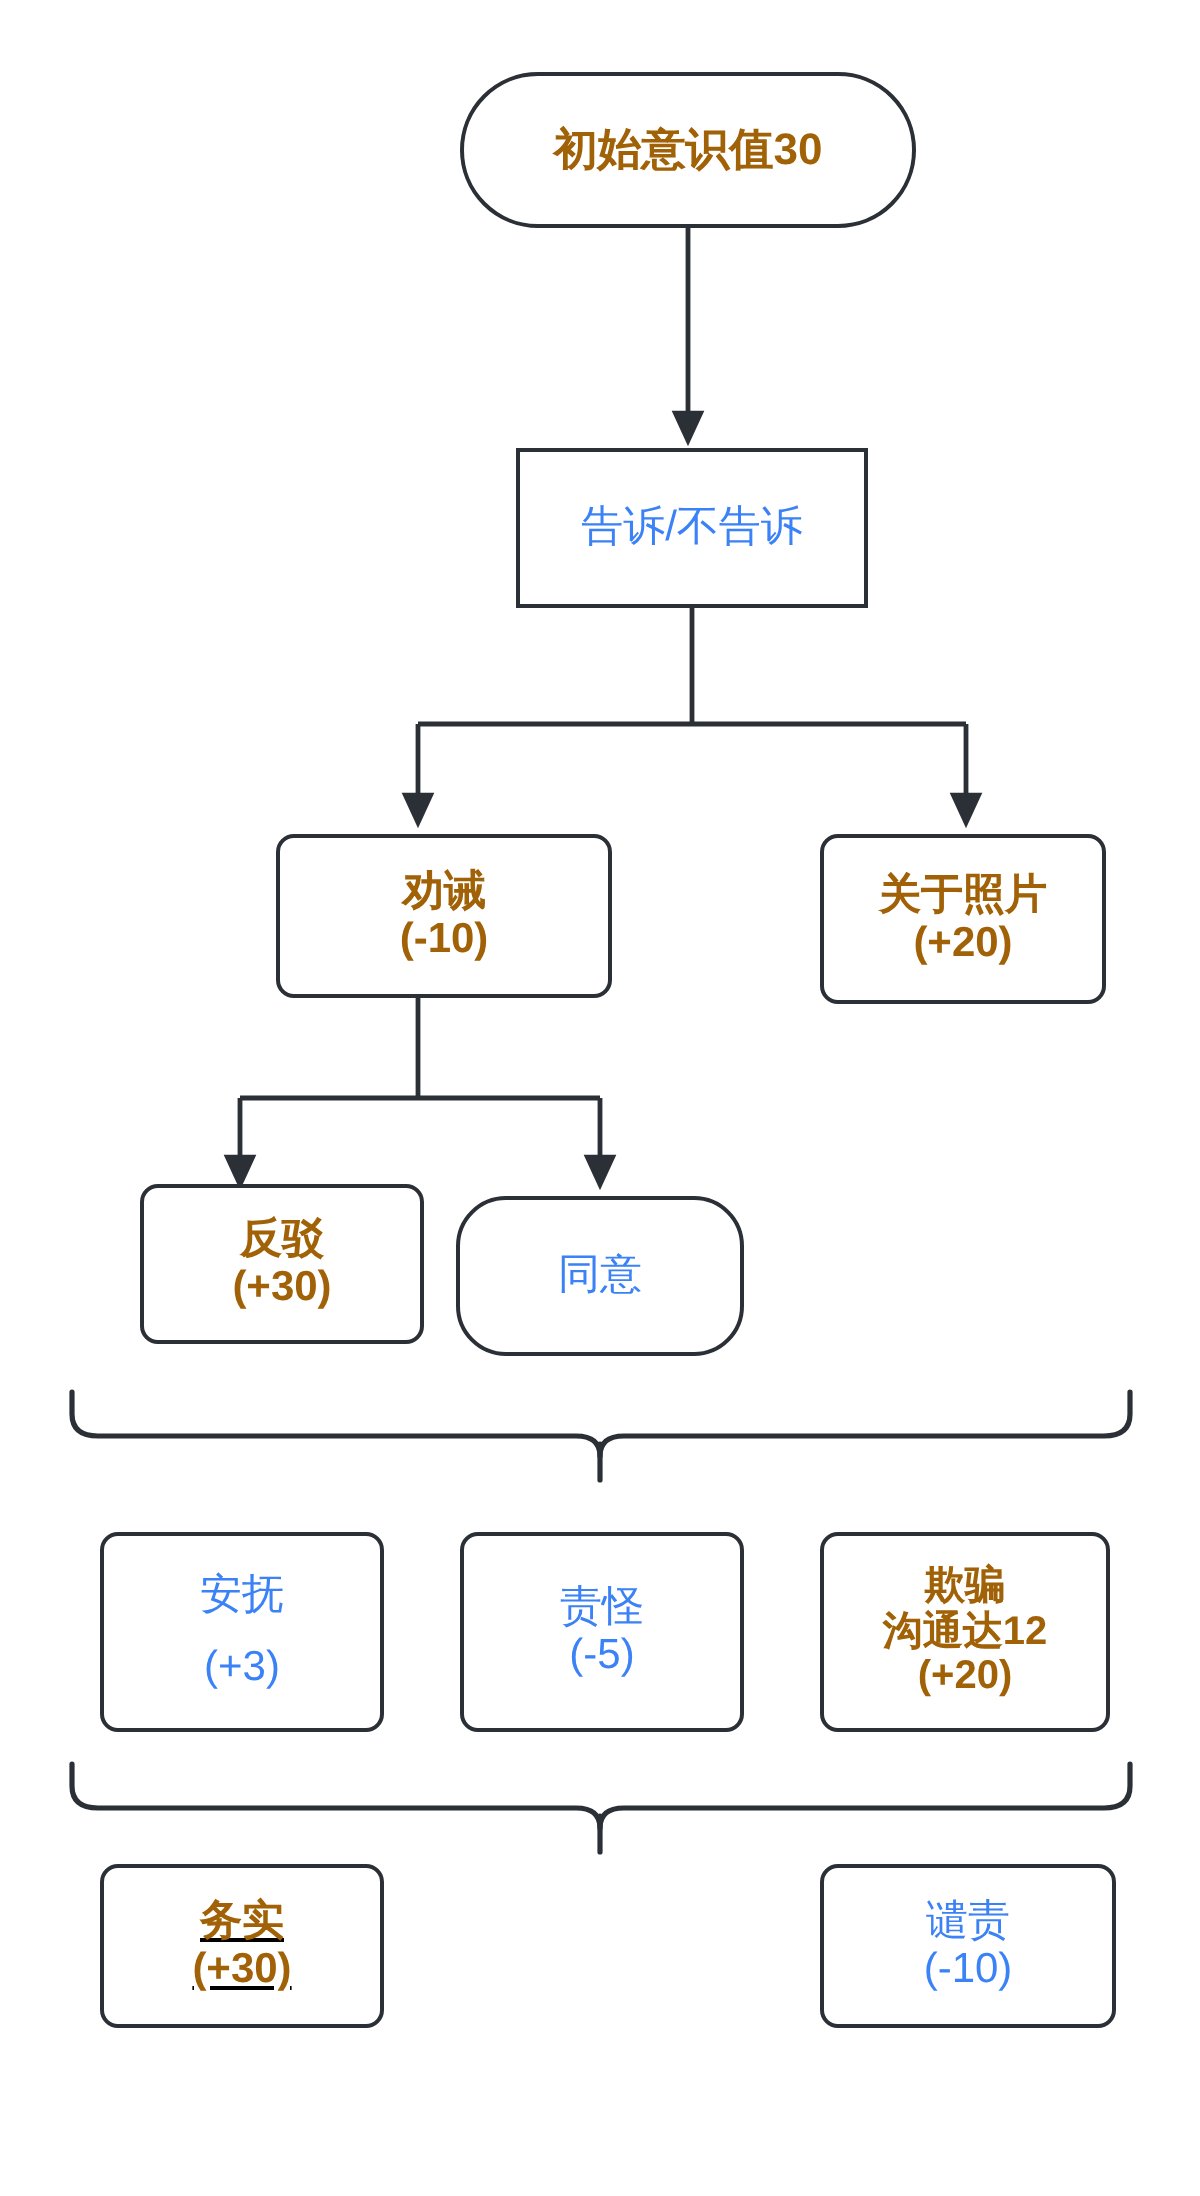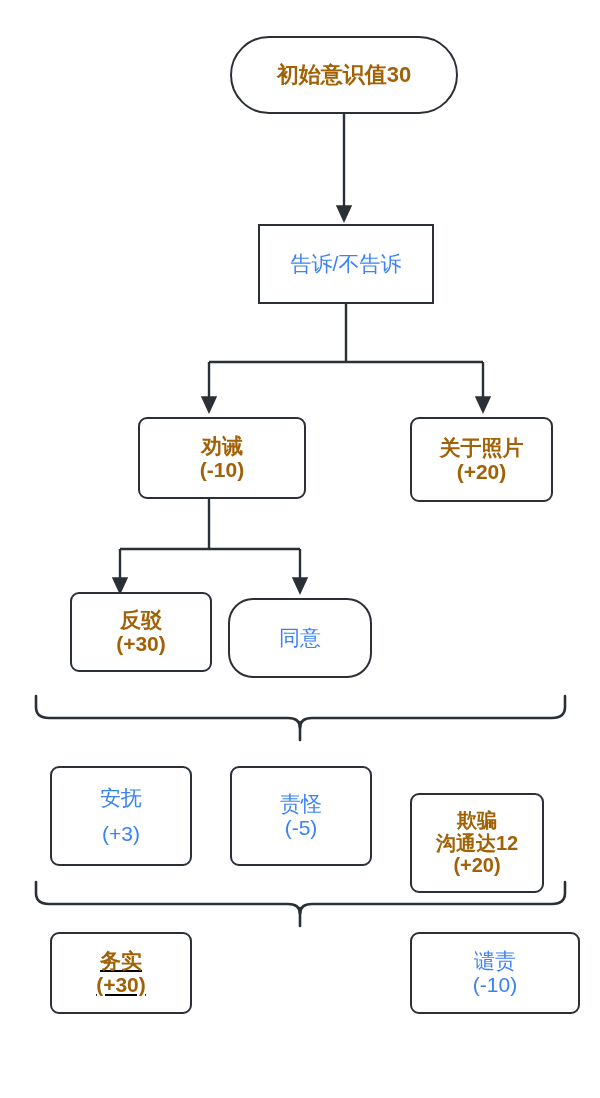--- a/index.html
+++ b/index.html
@@ -132,29 +132,29 @@
   <div class="node rounded" style="left: 50px; top: 766px; width: 142px; height: 100px; gap: 12px;">
     <span class="ln t-dark fs-21">安抚</span>
     <span class="ln t-dark fs-21">(+3)</span>
   </div>
 
   <div class="node rounded" style="left: 230px; top: 766px; width: 142px; height: 100px; justify-content: center;">
     <span class="ln t-dark fs-21">责怪</span>
     <span class="ln t-dark fs-21">(-5)</span>
   </div>
 
-  <div class="node rounded" style="left: 410px; top: 766px; width: 134px; height: 100px; margin-top: 27px;">
+  <div class="node rounded" style="left: 410px; top: 766px; width: 145px; height: 100px;">
     <span class="ln t-red fs-20">欺骗</span>
     <span class="ln t-red fs-20">沟通达12</span>
     <span class="ln t-red fs-20">(+20)</span>
   </div>
 
   <div class="node rounded" style="left: 50px; top: 932px; width: 142px; height: 82px; text-decoration: underline;">
     <span class="ln t-red fs-21">务实</span>
     <span class="ln t-red fs-21">(+30)</span>
   </div>
 
-  <div class="node rounded" style="left: 410px; top: 932px; width: 170px; height: 82px;">
+  <div class="node rounded" style="left: 410px; top: 932px; width: 148px; height: 82px;">
     <span class="ln t-dark fs-21">谴责</span>
     <span class="ln t-dark fs-21">(-10)</span>
   </div>
 
 </div>
 
 </body></html>

